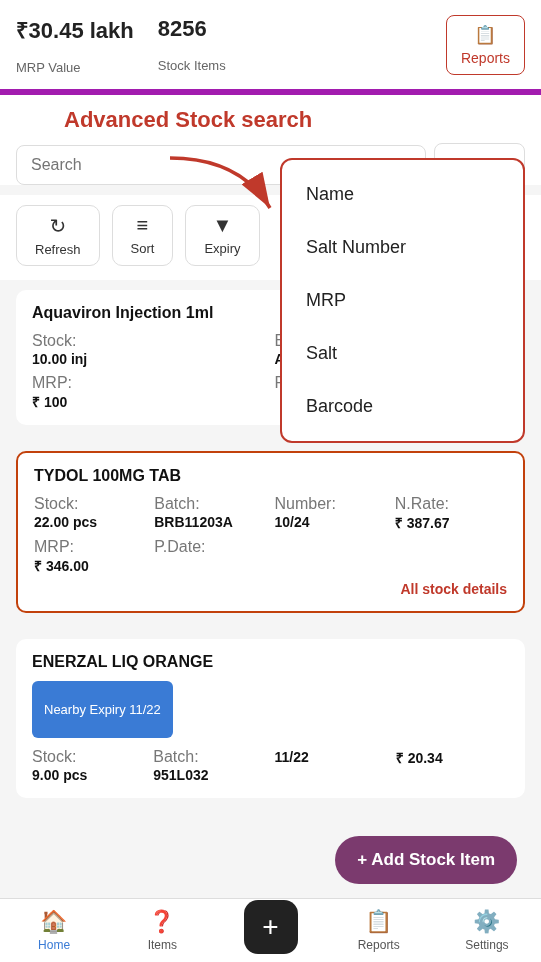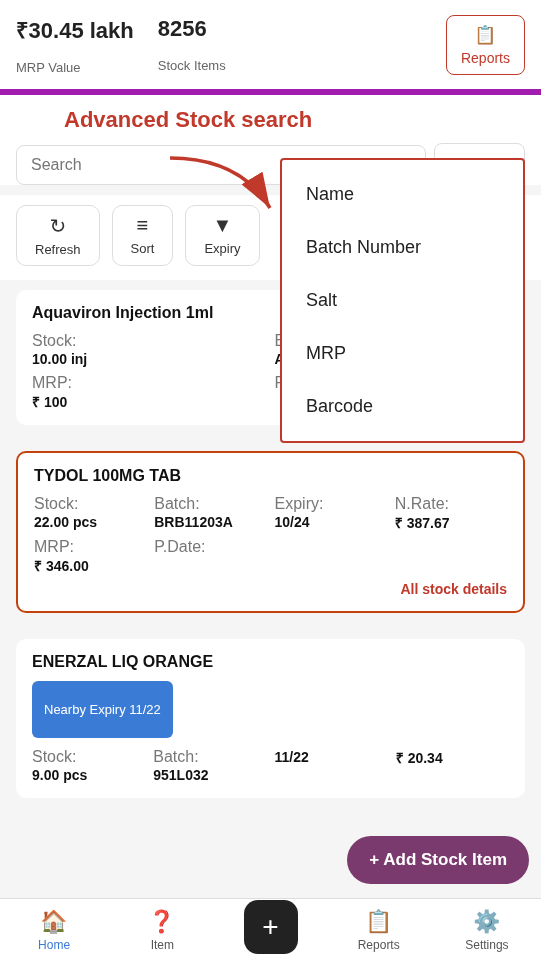--- a/index.html
+++ b/index.html
@@ -117,21 +117,21 @@
     }
 
     
     .search-by-dropdown {
       position: absolute;
       top: 158px;
       left: 280px;
       right: 16px;
       background: #fff;
       border: 2.5px solid #c0392b;
-      border-radius: 4px;
+      border-radius: 12px;
       z-index: 100;
       padding: 8px 0;
     }
     .dropdown-item {
       padding: 16px 24px;
       font-size: 18px;
       color: #222;
       cursor: pointer;
     }
 
@@ -195,21 +195,21 @@
       padding: 21px 12px;
       font-size: 13px;
       font-weight: 500;
       margin-bottom: 10px;
     }
 
     
     .add-stock-btn {
       position: absolute;
       bottom: 78px;
-      right: 12px;
+      right: 24px;
       background: #7b3a6e;
       color: #fff;
       border: none;
       border-radius: 30px;
       padding: 14px 22px;
       font-size: 17px;
       font-weight: 600;
       cursor: pointer;
       z-index: 50;
     }
@@ -318,23 +318,23 @@
       <marker id="arrowhead" markerWidth="10" markerHeight="7" refX="10" refY="3.5" orient="auto">
         <polygon points="0 0, 10 3.5, 0 7" fill="#c0392b"></polygon>
       </marker>
     </defs>
     <path d="M 10 10 Q 80 10 110 60" stroke="#c0392b" stroke-width="3.5" fill="none" marker-end="url(#arrowhead)"></path>
   </svg>
 </div>
 
 <div class="search-by-dropdown">
   <div class="dropdown-item">Name</div>
-  <div class="dropdown-item">Batch Number</div>
+  <div class="dropdown-item">Salt Number</div>
+  <div class="dropdown-item">MRP</div>
   <div class="dropdown-item">Salt</div>
-  <div class="dropdown-item">MRP</div>
   <div class="dropdown-item">Barcode</div>
 </div>
 
 <div class="stock-list">
 
   <div class="stock-card">
     <div class="stock-name">Aquaviron Injection 1ml</div>
     <div class="stock-details-grid-2col">
       <div class="stock-field">
         <label>Stock:</label>
@@ -360,21 +360,21 @@
     <div style="display:grid; grid-template-columns:1fr 1fr 1fr 1fr; gap:6px 8px;">
       <div class="stock-field">
         <label>Stock:</label>
         <span>22.00 pcs</span>
       </div>
       <div class="stock-field">
         <label>Batch:</label>
         <span>BRB11203A</span>
       </div>
       <div class="stock-field">
-        <label>Expiry:</label>
+        <label>Number:</label>
         <span>10/24</span>
       </div>
       <div class="stock-field">
         <label>N.Rate:</label>
         <span>₹ 387.67</span>
       </div>
       <div class="stock-field">
         <label>MRP:</label>
         <span>₹ 346.00</span>
       </div>
@@ -415,21 +415,21 @@
   <span>+ Add Stock Item</span>
 </button>
 
 <div class="bottom-nav">
   <div class="nav-item active">
     <span class="nav-icon">🏠</span>
     <span class="nav-label">Home</span>
   </div>
   <div class="nav-item">
     <span class="nav-icon">❓</span>
-    <span class="nav-label">Item</span>
+    <span class="nav-label">Items</span>
   </div>
   <div class="nav-item">
     <div class="nav-center-btn">
       <span>+</span>
     </div>
   </div>
   <div class="nav-item">
     <span class="nav-icon">📋</span>
     <span class="nav-label">Reports</span>
   </div>

